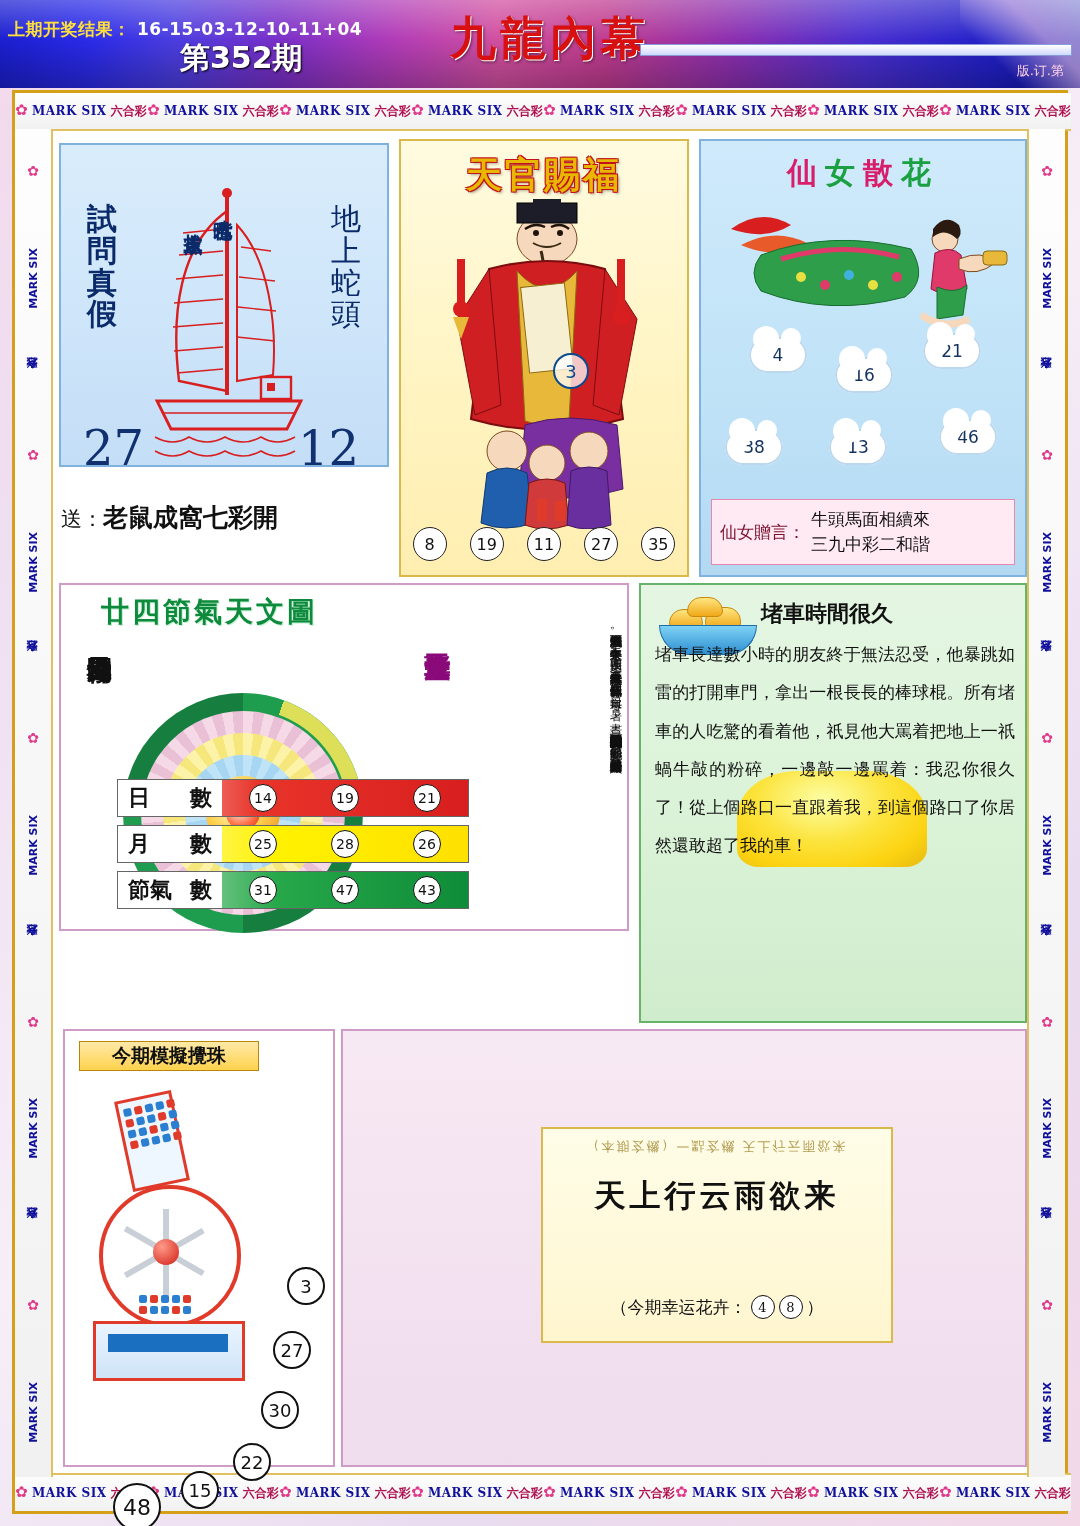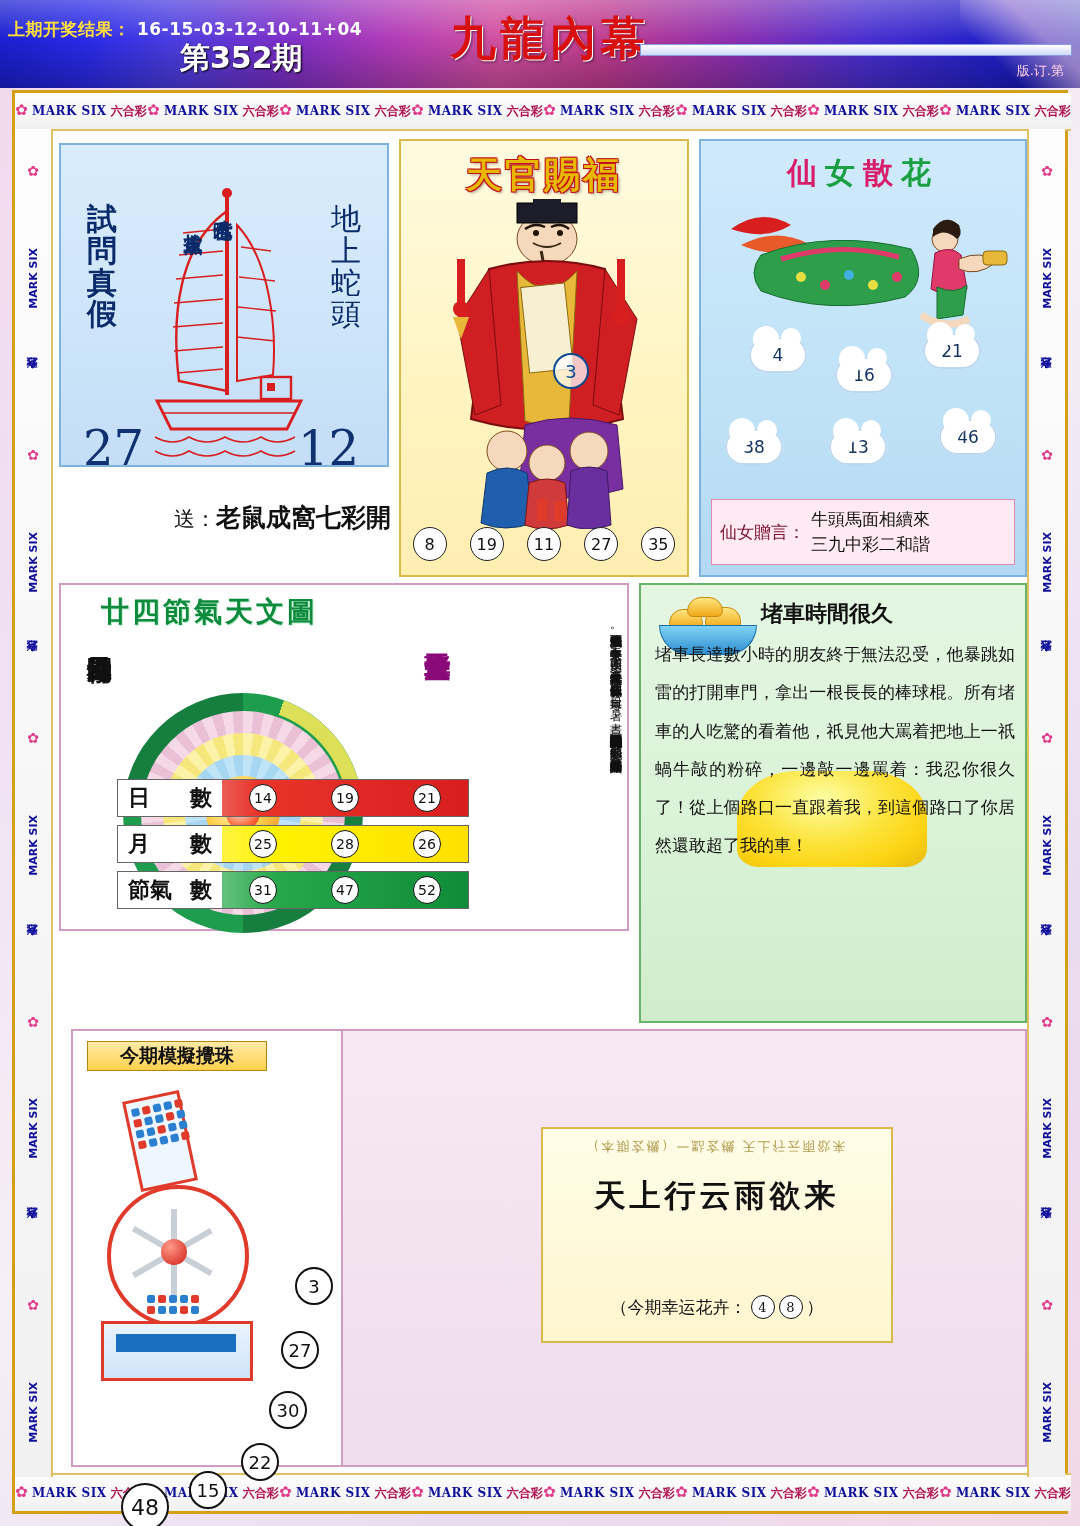--- a/index.html
+++ b/index.html
@@ -58,21 +58,21 @@
   
   .p1{left:4px;top:10px;width:330px;height:324px;
       background:linear-gradient(180deg,#d9ecfb 0%,#cfe6fa 50%,#c4def7 100%);
       border:2px solid #7fb2de;}
   .p1 .lbl-left{position:absolute;left:14px;top:58px;width:54px;
       font-family:"DejaVu Serif","Liberation Serif",serif;font-size:30px;font-weight:bold;color:#0a2a6a;line-height:1.06;text-align:center;}
   .p1 .lbl-right{position:absolute;right:14px;top:58px;width:54px;
       font-family:"DejaVu Serif","Liberation Serif",serif;font-size:30px;font-weight:normal;color:#0a2a6a;line-height:1.06;text-align:center;}
   .p1 .num-left{position:absolute;left:22px;top:275px;font-size:48px;color:#11306f;font-family:"DejaVu Serif",serif;}
   .p1 .num-right{position:absolute;right:28px;top:275px;font-size:48px;color:#11306f;font-family:"DejaVu Serif",serif;}
-  .p1 .send{position:absolute;left:0;top:356px;width:330px;text-align:right;
+  .p1 .send{position:absolute;left:0;top:356px;width:330px;text-align:left;
       font-family:"DejaVu Serif","Liberation Serif",serif;font-size:25px;font-weight:bold;color:#111;}
   .p1 .send .s{font-size:21px;font-weight:normal;}
   .sail-wrap{position:absolute;left:88px;top:40px;width:160px;height:290px;}
   .sail-text{position:absolute;left:118px;top:60px;width:70px;
       font-family:"DejaVu Serif","Liberation Serif",serif;font-size:19px;color:#0a2a6a;line-height:1.1;}
   .sail-col{position:absolute;writing-mode:vertical-rl;font-weight:bold;}
 
   
   .p2{left:344px;top:6px;width:290px;height:438px;
       background:linear-gradient(180deg,#fffbe0 0%,#fff4c2 55%,#ffeeb0 100%);
@@ -163,21 +163,21 @@
   .ingot .g1,.ingot .g2,.ingot .g3{position:absolute;background:linear-gradient(180deg,#ffe680,#f0a818);
       border:1px solid #c98a10;border-radius:14px 14px 6px 6px;}
   .ingot .g1{left:10px;top:14px;width:32px;height:18px;}
   .ingot .g2{left:46px;top:12px;width:34px;height:20px;}
   .ingot .g3{left:28px;top:2px;width:34px;height:18px;}
   .bigingot{position:absolute;left:96px;top:186px;width:190px;height:96px;
       background:radial-gradient(ellipse at 45% 30%,#ffffa0,#ffe22e 45%,#ffd000 75%,#e8b400);
       border-radius:60px 60px 22px 22px / 46px 46px 18px 18px;opacity:.92;}
 
   
-  .p6{left:16px;top:896px;width:272px;height:438px;background:#ffffff;border:2px solid #cf9cc8;}
+  .p6{left:8px;top:896px;width:272px;height:438px;background:#ffffff;border:2px solid #cf9cc8;}
   .p6 .cap{position:absolute;left:14px;top:10px;width:180px;height:30px;
       background:linear-gradient(180deg,#ffe9a8,#ffd24d);border:1.5px solid #b8860b;
       display:flex;align-items:center;justify-content:center;
       font-family:"DejaVu Serif","Liberation Serif",serif;font-size:19px;font-weight:bold;color:#111;box-sizing:border-box;}
   .machine{position:absolute;left:18px;top:58px;width:168px;height:330px;}
   .m-drum{position:absolute;left:16px;top:96px;width:134px;height:134px;border-radius:50%;
       border:4px solid #e03a2a;background:#ffffff;}
   .m-hub{position:absolute;left:70px;top:150px;width:26px;height:26px;border-radius:50%;
       background:radial-gradient(circle at 35% 30%,#ff9a8a,#d01e12);}
   .m-spoke{position:absolute;left:80px;top:120px;width:6px;height:90px;background:#c9cfd6;transform-origin:50% 43px;}
@@ -456,21 +456,21 @@
             </div>
           </div>
           <div class="rowbar r-term">
             <div class="rlbl">
               <span>節氣</span>
               <span>數</span>
             </div>
             <div class="rnums">
               <div class="mini">31</div>
               <div class="mini">47</div>
-              <div class="mini">52</div>
+              <div class="mini">43</div>
             </div>
           </div>
         </div>
       </div>
 
       <div class="panel p5">
         <div class="ingot">
           <div class="g1"></div>
           <div class="g2"></div>
           <div class="g3"></div>

